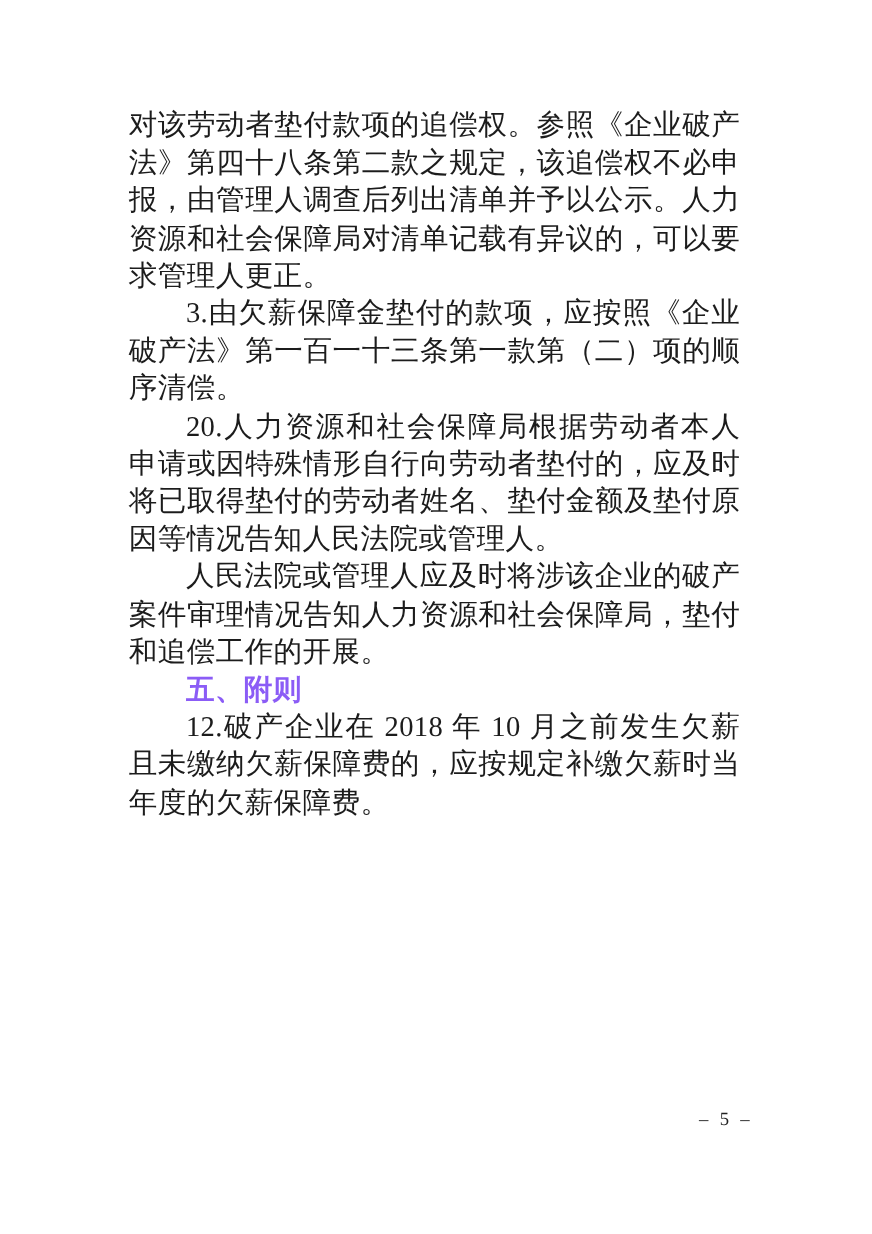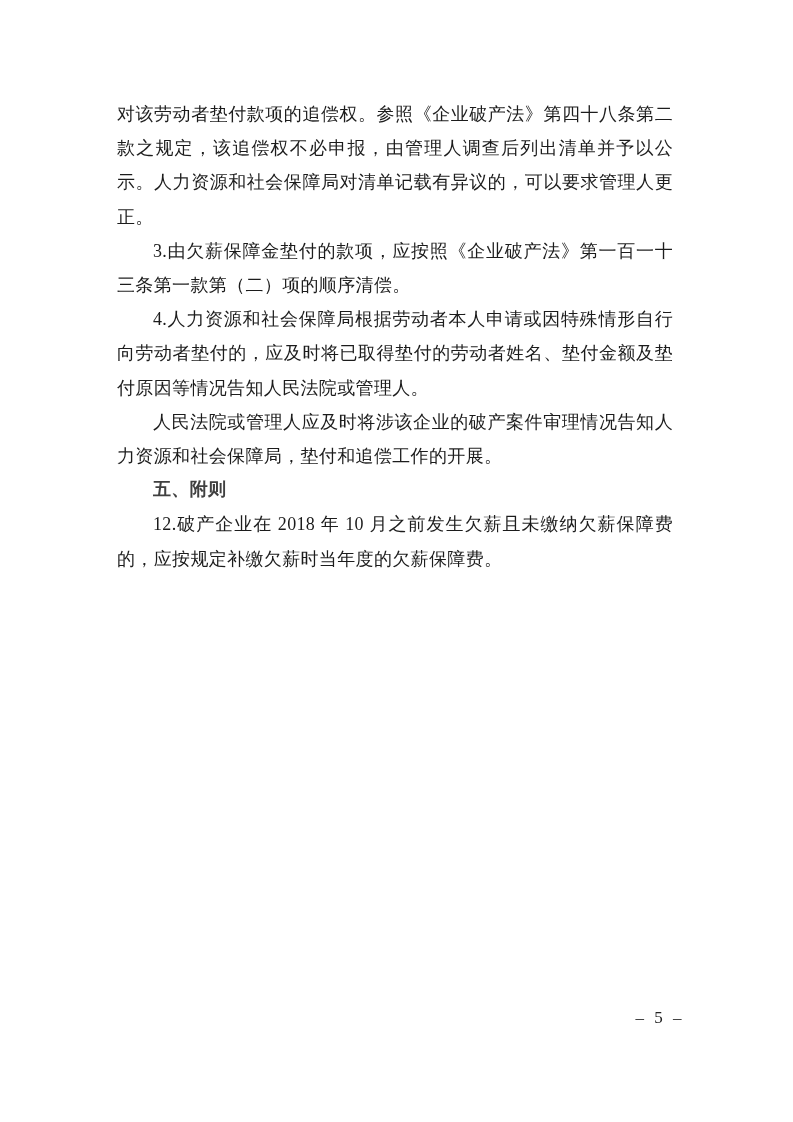--- a/index.html
+++ b/index.html
@@ -18,40 +18,40 @@
     background: #ffffff;
     font-family: "Liberation Serif", "DejaVu Serif", serif;
     color: #1c1c1c;
   }
 
   .content {
     position: absolute;
     left: 117px;
     top: 97px;
     width: 556px;
-    font-size: 18px;
+    font-size: 26px;
     line-height: 34.2px;
     text-align: justify;
     text-justify: inter-ideograph;
     letter-spacing: 0.35px;
     word-break: break-all;
   }
 
   .para {
     text-indent: 2em;
   }
 
   .para.no-indent {
     text-indent: 0;
   }
 
   .para.heading {
-    font-family: Liberation Mono, monospace;
+    font-family: Liberation Serif, serif;
     font-weight: bold;
-    color: #404040;
+    color: #8b5cf6;
   }
 
   .page-number {
     position: absolute;
     left: 600px;
     top: 1008px;
     width: 120px;
     text-align: center;
     font-size: 17px;
     letter-spacing: 3px;
@@ -60,21 +60,21 @@
   }
 </style>
 </head>
 <body>
 
 <div class="page">
 
   <div class="content">
     <p class="para no-indent">对该劳动者垫付款项的追偿权。参照《企业破产法》第四十八条第二款之规定，该追偿权不必申报，由管理人调查后列出清单并予以公示。人力资源和社会保障局对清单记载有异议的，可以要求管理人更正。</p>
     <p class="para">3.由欠薪保障金垫付的款项，应按照《企业破产法》第一百一十三条第一款第（二）项的顺序清偿。</p>
-    <p class="para">4.人力资源和社会保障局根据劳动者本人申请或因特殊情形自行向劳动者垫付的，应及时将已取得垫付的劳动者姓名、垫付金额及垫付原因等情况告知人民法院或管理人。</p>
+    <p class="para">20.人力资源和社会保障局根据劳动者本人申请或因特殊情形自行向劳动者垫付的，应及时将已取得垫付的劳动者姓名、垫付金额及垫付原因等情况告知人民法院或管理人。</p>
     <p class="para">人民法院或管理人应及时将涉该企业的破产案件审理情况告知人力资源和社会保障局，垫付和追偿工作的开展。</p>
     <p class="para heading">五、附则</p>
     <p class="para">12.破产企业在 2018 年 10 月之前发生欠薪且未缴纳欠薪保障费的，应按规定补缴欠薪时当年度的欠薪保障费。</p>
   </div>
 
   <div class="page-number">– 5 –</div>
 
 </div>
 
 </body></html>

